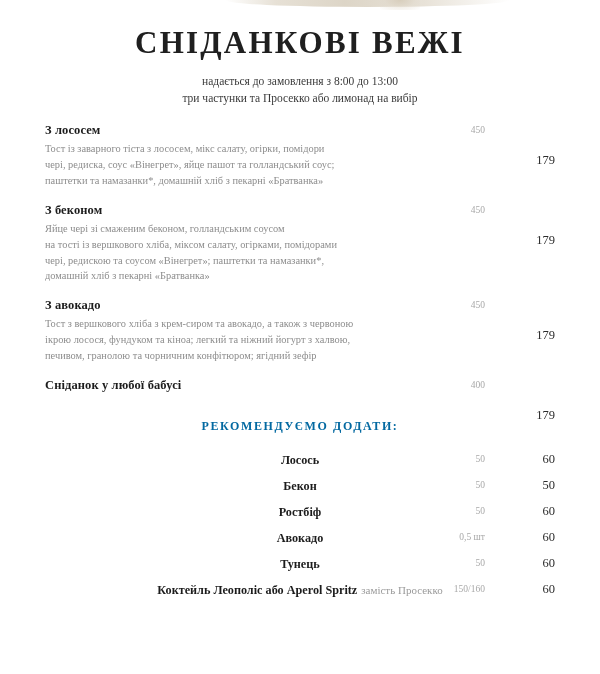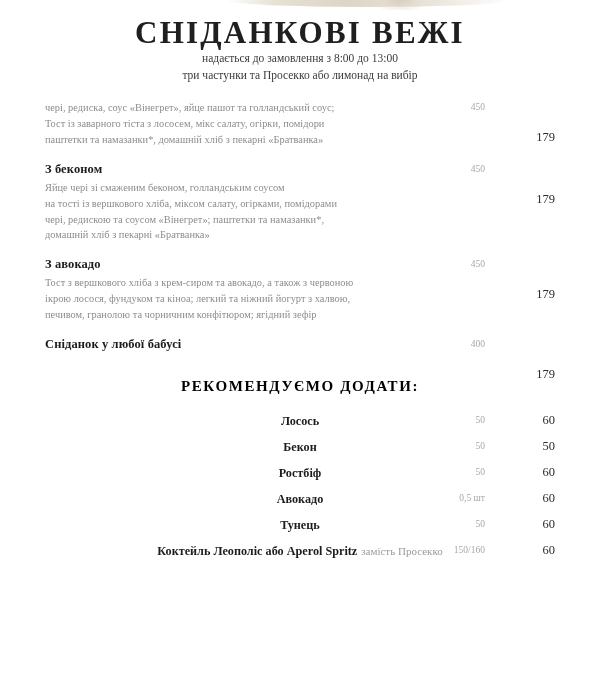--- a/index.html
+++ b/index.html
@@ -46,31 +46,32 @@
     height: 10px;
     background: radial-gradient(ellipse at 50% 0%,
        rgba(214,204,186,0.9) 0%,
        rgba(224,216,202,0.35) 55%,
        rgba(255,255,255,0) 100%);
     pointer-events: none;
   }
 
   h1.title {
     margin: 0;
-    padding-top: 16px;
+    padding-top: 26px;
     text-align: center;
     font-family: "Liberation Serif", "DejaVu Serif", serif;
     font-size: 31px;
     font-weight: 700;
     letter-spacing: 2.2px;
     color: #1f1f1f;
     line-height: 1.1;
   }
   .subtitle {
     text-align: center;
+    margin-top: 13px;
     font-size: 11.5px;
     line-height: 1.45;
     color: #3a3a3a;
     font-family: "Liberation Serif", "DejaVu Serif", serif;
   }
   .subtitle div { white-space: nowrap; }
 
   .items {
     margin-top: 17px;
   }
@@ -119,24 +120,24 @@
     color: #2b2b2b;
     text-align: right;
     white-space: nowrap;
     font-family: "Liberation Serif", "DejaVu Serif", serif;
     margin-top: 30px;
   }
 
   h2.section-title {
     margin: 26px 0 12px 0;
     text-align: center;
-    font-size: 15px;
+    font-size: 12px;
     font-weight: 700;
     letter-spacing: 1.6px;
-    color: #000000;
+    color: #0369a1;
     font-family: "Liberation Serif", "DejaVu Serif", serif;
   }
 
   .addons { position: relative; }
   .addon-row {
     position: relative;
     height: 26px;
     line-height: 26px;
     text-align: center;
   }
@@ -183,23 +184,24 @@
 
   <h1 class="title">СНІДАНКОВІ ВЕЖІ</h1>
 
   <div class="subtitle">
     <div>надається до замовлення з 8:00 до 13:00</div>
     <div>три частунки та Просекко або лимонад на вибір</div>
   </div>
 
   <div class="items" id="menu-items">
       <div class="item">
+        <div class="item-name">З лососем</div>
         <div class="item-desc">
+          <div>Тост із заварного тіста з лососем, мікс салату, огірки, помідори</div>
           <div>чері, редиска, соус «Вінегрет», яйце пашот та голландський соус;</div>
-          <div>Тост із заварного тіста з лососем, мікс салату, огірки, помідори</div>
           <div>паштетки та намазанки*, домашній хліб з пекарні «Братванка»</div>
         </div>
         <div class="item-prices">
           <div class="weight">450</div>
           <div class="price">179</div>
         </div>
       </div>
       <div class="item">
         <div class="item-name">З беконом</div>
         <div class="item-desc">

